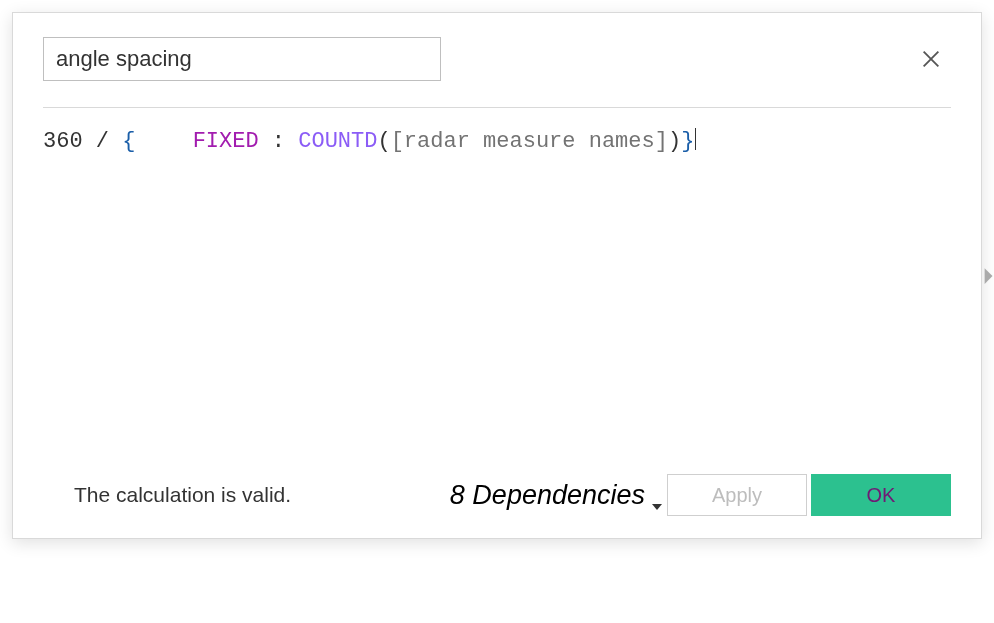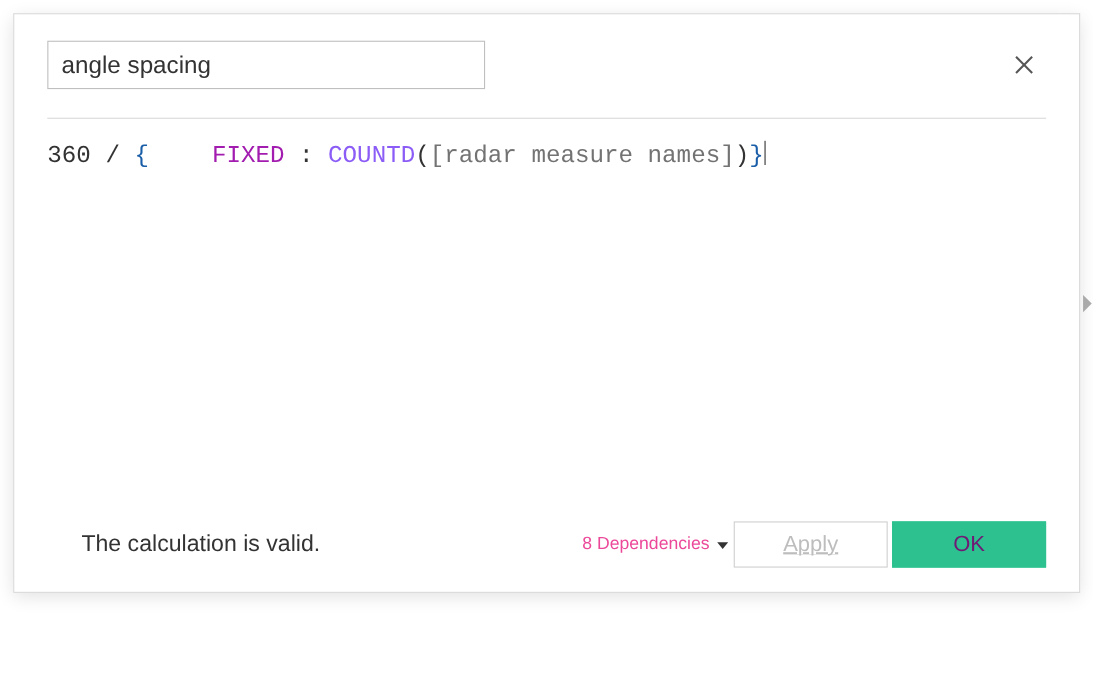--- a/index.html
+++ b/index.html
@@ -80,41 +80,41 @@
     position: absolute;
     left: 30px; right: 30px; bottom: 22px;
     display: flex;
     align-items: center;
     gap: 4px;
     margin-left: 31px;
   }
   .status { font-size: 21px; color: #333; flex: 0 0 auto; }
   .spacer { flex: 1 1 auto; }
   .deps {
-    font-size: 16px; color: #ec4899;
+    font-size: 27px; color: #000000;
     display: flex; align-items: center; gap: 6px;
     cursor: pointer;
+    font-style: italic;
   }
   .deps .caret-down { width: 12px; height: 12px; }
   .deps .caret-down svg { width: 12px; height: 12px; fill: #333; }
   .btn {
     height: 42px;
     min-width: 140px;
     padding: 0 22px;
     font-size: 20px;
     border: 1px solid transparent;
     cursor: pointer;
     display: inline-flex; align-items: center; justify-content: center;
   }
   .btn-apply {
     border: 1px solid #cfcfcf;
     background: #fff;
     color: #bdbdbd;
     cursor: default;
-    text-decoration: underline;
   }
   .btn-ok {
     background: #2cc18f;
     color: #701a75;
     border: 1px solid #2cc18f;
   }
 </style>
 </head>
 <body>
 

